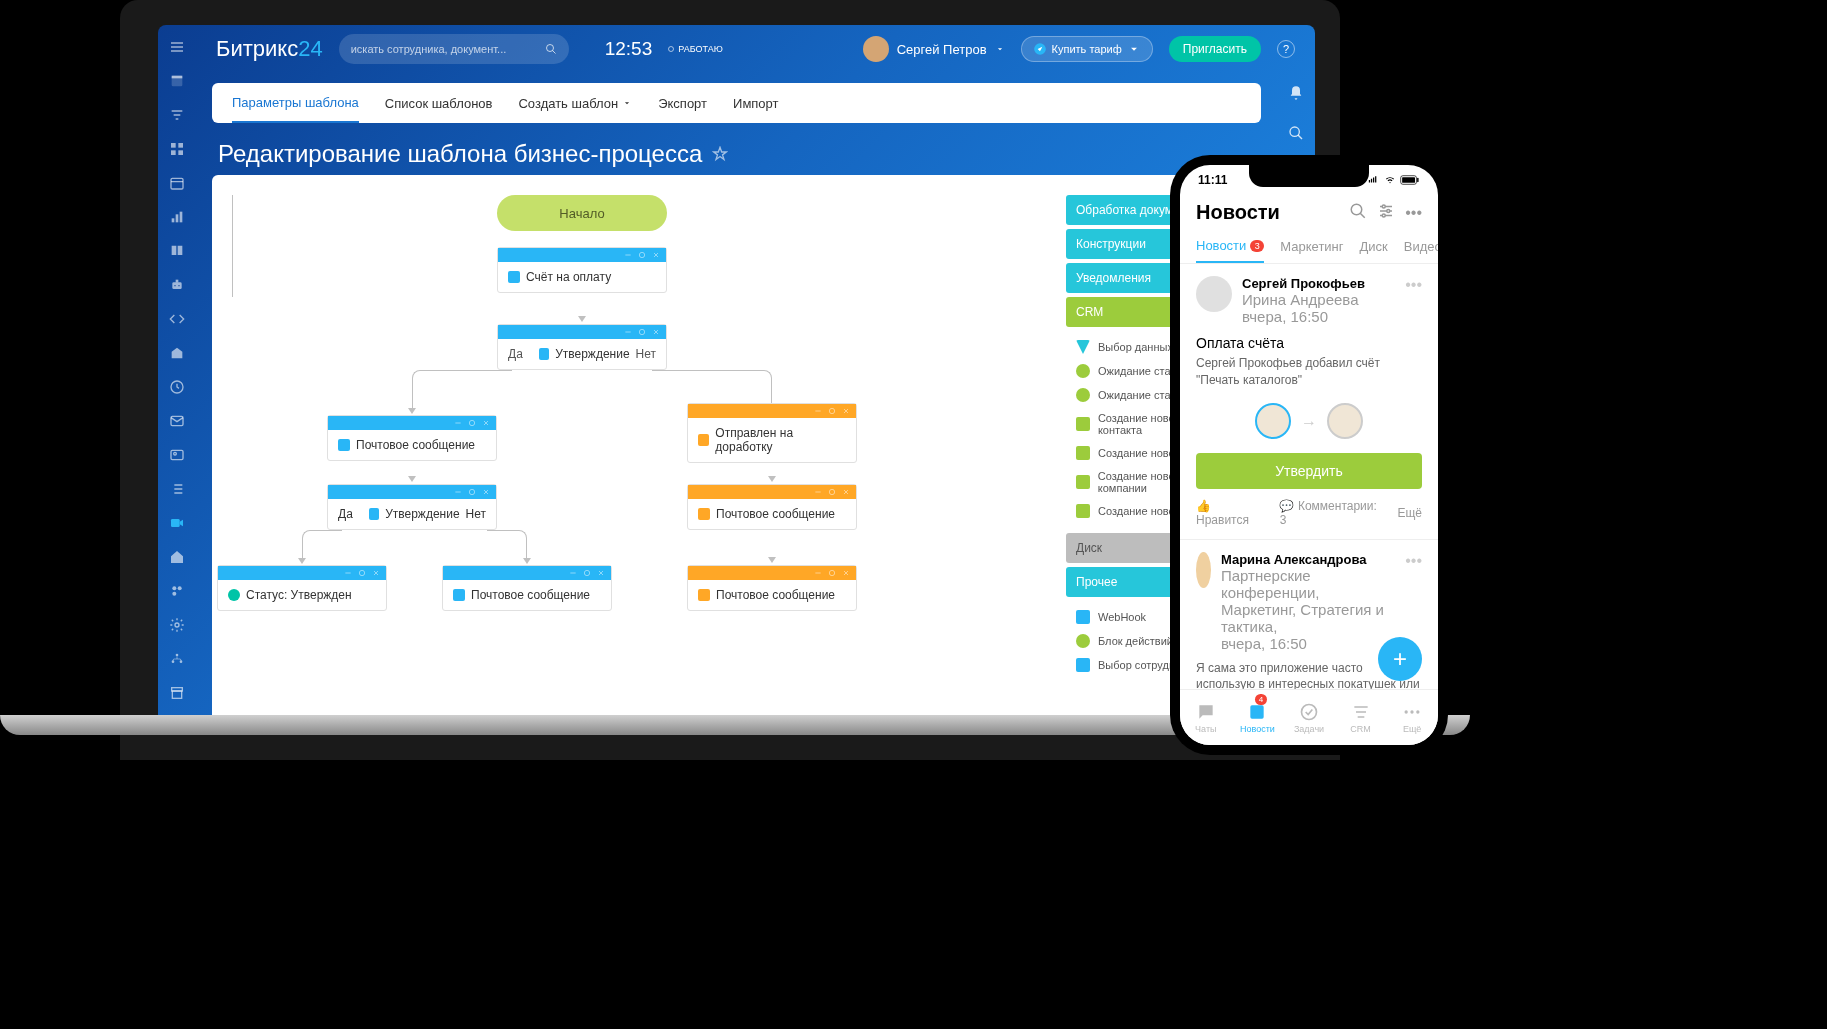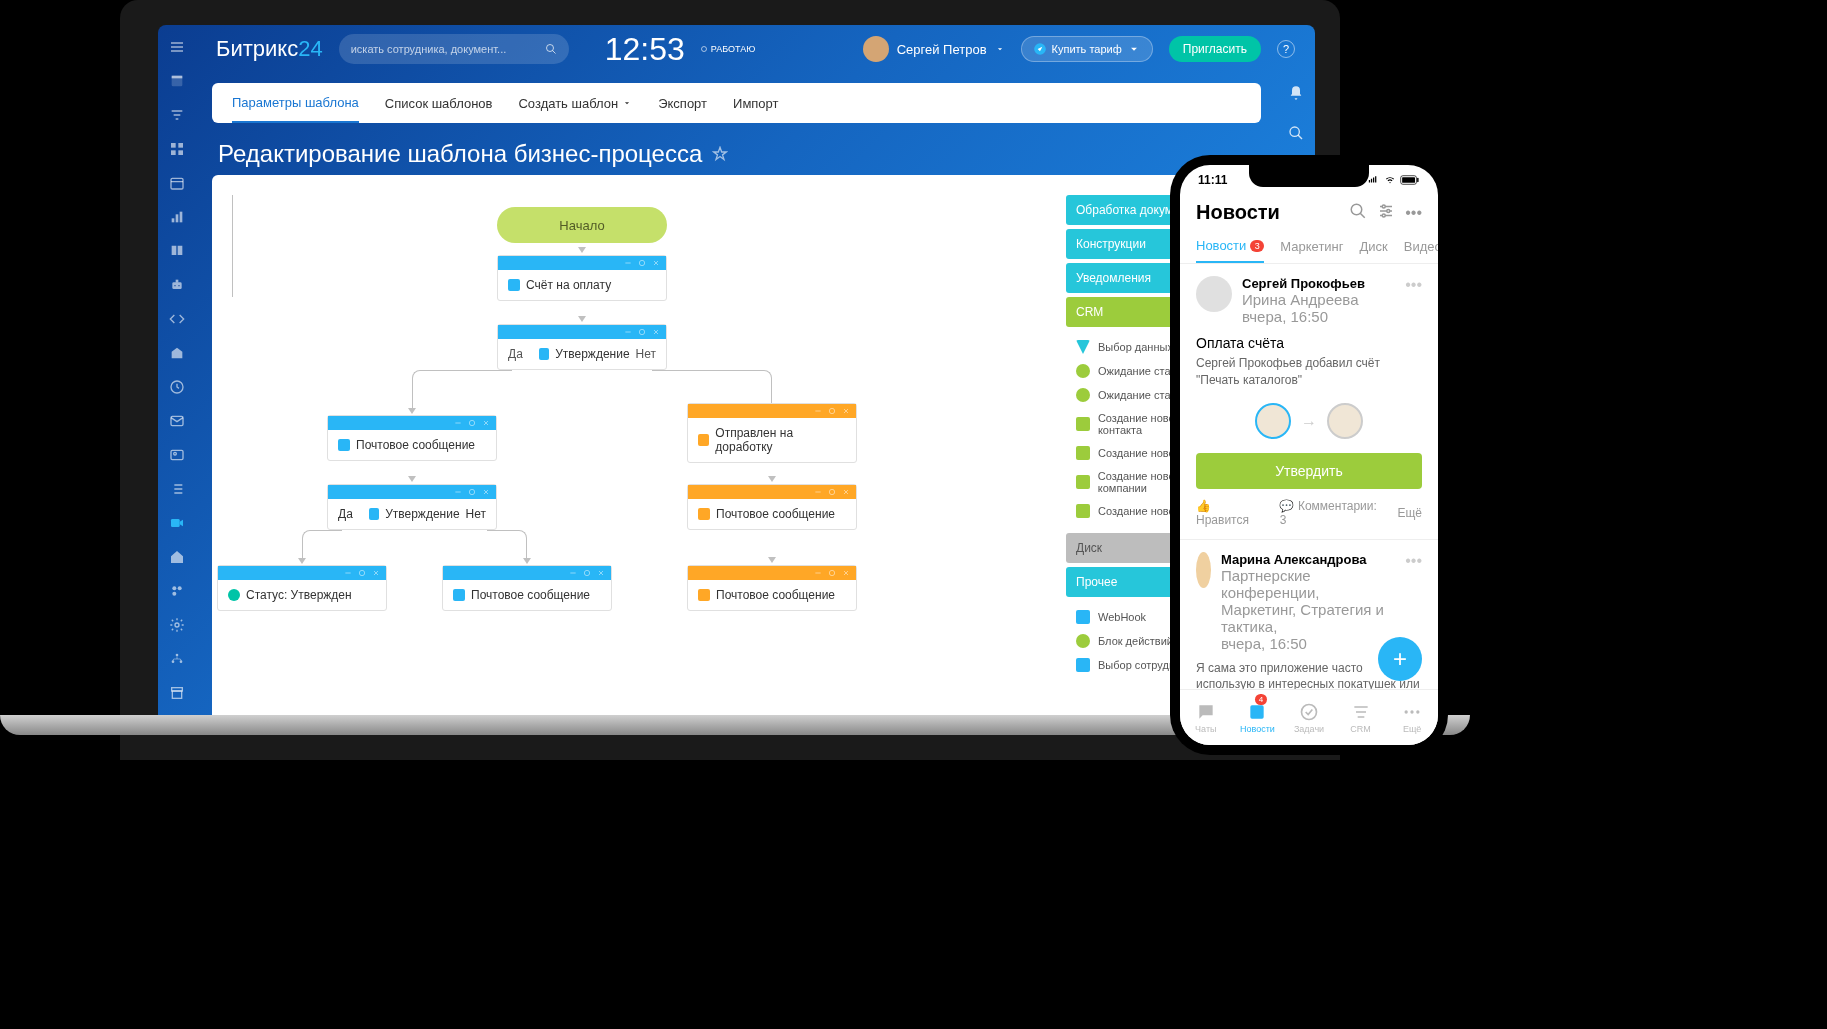--- a/index.html
+++ b/index.html
@@ -10,21 +10,21 @@
 
 .sidebar{position:absolute;left:0;top:0;width:38px;height:100%;display:flex;flex-direction:column;align-items:center;padding-top:14px;gap:18px;}
 .sidebar .ic{width:18px;height:18px;color:rgba(255,255,255,.6);display:flex;align-items:center;justify-content:center;}
 .sidebar .ic svg{width:16px;height:16px;}
 
 .topbar{position:absolute;left:38px;top:0;right:0;height:48px;display:flex;align-items:center;padding:0 20px;gap:16px;color:#fff;}
 .logo{font-size:22px;font-weight:500;}
 .logo .n{color:#29b6f6;}
 .search{flex:0 0 230px;height:30px;background:rgba(255,255,255,.15);border-radius:15px;display:flex;align-items:center;padding:0 12px;font-size:11px;color:rgba(255,255,255,.7);}
 .search svg{width:12px;height:12px;margin-left:auto;}
-.clock{font-size:32px;font-weight:300;margin-left:20px;}
+.clock{font-size:19px;font-weight:300;margin-left:20px;}
 .work{font-size:9px;display:flex;align-items:center;gap:4px;}
 .work .d{width:6px;height:6px;border:1px solid rgba(255,255,255,.6);border-radius:50%;}
 .user{display:flex;align-items:center;gap:8px;font-size:13px;margin-left:auto;}
 .avatar{width:26px;height:26px;border-radius:50%;background:#d4a574;}
 .btn-tariff{background:rgba(255,255,255,.15);border:1px solid rgba(255,255,255,.3);border-radius:15px;padding:5px 11px;font-size:11px;color:#fff;display:flex;align-items:center;gap:5px;}
 .btn-tariff svg{width:14px;height:14px;}
 .btn-invite{background:#00c4a7;border-radius:15px;padding:6px 14px;font-size:12px;color:#fff;}
 .help{width:18px;height:18px;border:1px solid rgba(255,255,255,.5);border-radius:50%;text-align:center;font-size:11px;line-height:16px;}
 
 .rightbar{position:absolute;right:0;top:60px;width:38px;display:flex;flex-direction:column;align-items:center;gap:20px;color:rgba(255,255,255,.8);}
@@ -35,21 +35,21 @@
 .tabsbar .tab.active{color:#1976d2;border-bottom:2px solid #1976d2;}
 .tabsbar .tab svg{width:10px;height:10px;margin-left:4px;}
 
 .pagetitle{position:absolute;left:60px;top:115px;color:#fff;font-size:24px;font-weight:300;display:flex;align-items:center;gap:10px;}
 .pagetitle svg{width:16px;height:16px;opacity:.6;}
 
 .canvas{position:absolute;left:54px;top:150px;right:54px;bottom:0;background:#fff;border-radius:6px 6px 0 0;padding:20px;overflow:hidden;}
 
 
 .flow{position:absolute;left:20px;top:20px;width:690px;}
-.start{position:absolute;left:265px;top:12px;width:170px;height:36px;background:#c5e06a;border-radius:18px;display:flex;align-items:center;justify-content:center;font-size:13px;color:#535c27;font-weight:500;}
+.start{position:absolute;left:265px;top:0;width:170px;height:36px;background:#c5e06a;border-radius:18px;display:flex;align-items:center;justify-content:center;font-size:13px;color:#535c27;font-weight:500;}
 .node{position:absolute;width:170px;background:#fff;border:1px solid #e0e0e0;border-radius:3px;font-size:12px;}
 .nhead{height:14px;display:flex;align-items:center;justify-content:flex-end;gap:6px;padding:0 6px;}
 .nhead.blue{background:#29b6f6;}
 .nhead.orange{background:#ffa726;}
 .nhead .wi{width:8px;height:8px;opacity:.7;}
 .nbody{padding:8px 10px;display:flex;align-items:center;gap:6px;color:#333;}
 .nbody .dic{width:12px;height:12px;border-radius:2px;}
 .nbody .dic.b{background:#29b6f6;}
 .nbody .dic.o{background:#ffa726;}
 .nbody .dic.g{background:#00c4a7;}
@@ -311,21 +311,21 @@
         </svg>
       </div>
 
 <div class="canvas">
 
 <div class="flow">
 <div class="start">Начало</div>
 <div class="vline" style="left:350px;top:36px;height:18px"></div>
           <div class="arrow" style="left:346px;top:52px"></div>
 
-<div class="node" style="left:265px;top:60px">
+<div class="node" style="left:265px;top:52px">
             <div class="nhead blue">
               <svg class="wi" viewBox="0 0 24 24" fill="#fff">
                 <rect x="4" y="11" width="16" height="2"></rect>
               </svg>
               <svg class="wi" viewBox="0 0 24 24" fill="none" stroke="#fff" stroke-width="2">
                 <circle cx="12" cy="12" r="8"></circle>
               </svg>
               <svg class="wi" viewBox="0 0 24 24" fill="none" stroke="#fff" stroke-width="2">
                 <path d="M6 6l12 12M6 18L18 6"></path>
               </svg>

